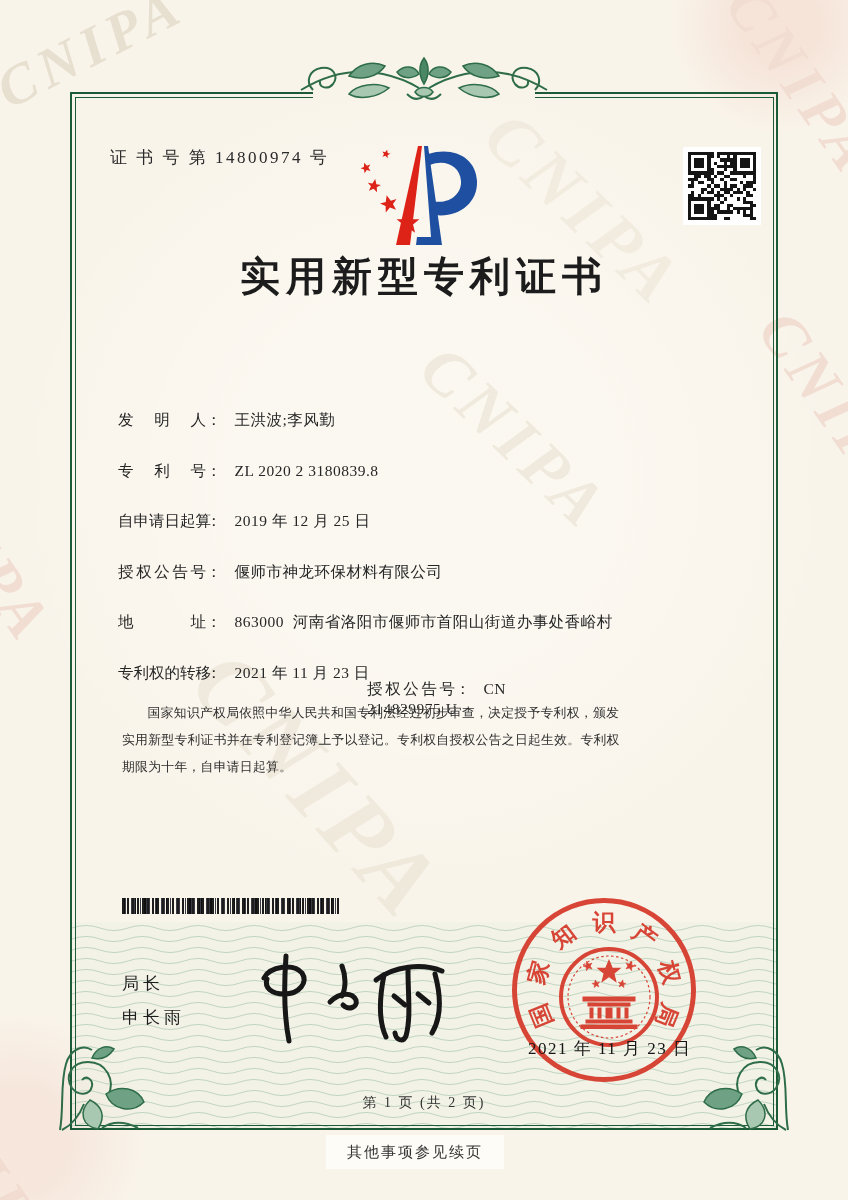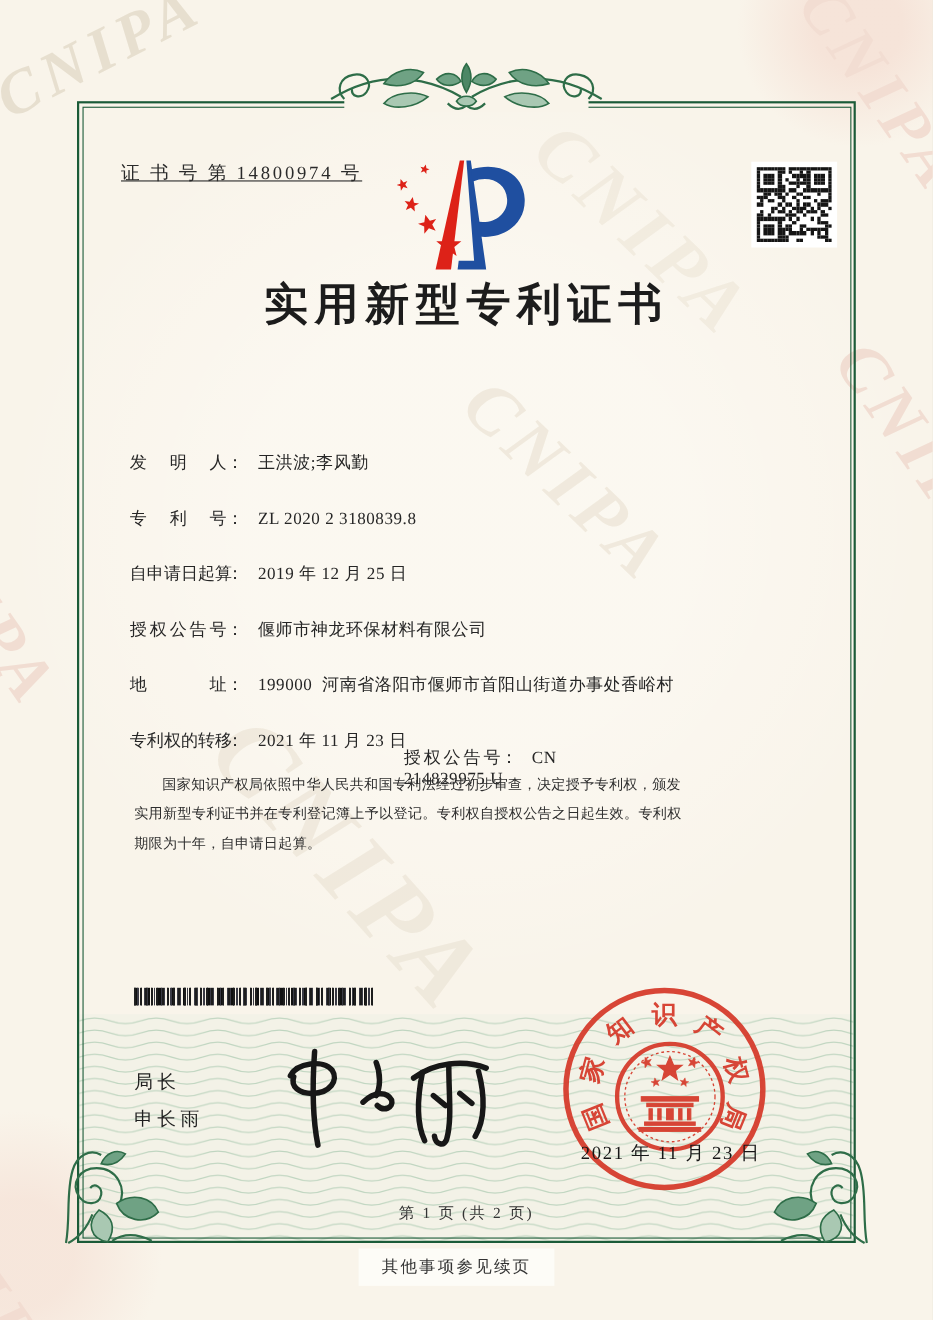--- a/index.html
+++ b/index.html
@@ -33,21 +33,21 @@
   .frame-inner { position:absolute; inset:2.5px; border:1px solid #1b5b38; }
   .ornament { position:absolute; z-index:3; }
   .orn-top { left:297px; top:54px; }
   .orn-bl { left:50px;  top:1042px; }
   .orn-br { left:690px; top:1042px; transform:scaleX(-1); }
   
   .guilloche { position:absolute; left:72px; top:922px; width:704px; height:206px;
                z-index:1; background:rgba(228,238,226,.30); }
   
   .cert-no { position:absolute; left:110px; top:146px; font-size:17px;
-             letter-spacing:2.5px; color:#2a2a2a; z-index:2;text-decoration:underline; }
+             letter-spacing:2.5px; color:#2a2a2a; z-index:2; }
   .logo { position:absolute; left:356px; top:144px; z-index:2; }
   .qr { position:absolute; left:683px; top:147px; width:78px; height:78px;
         background:#fff; padding:5px; z-index:2; }
   .qr-grid { width:100%; height:100%; display:grid;
              grid-template-columns:repeat(21,1fr); grid-template-rows:repeat(21,1fr); }
   .qr-grid div { background:#151515; }
   .title { position:absolute; left:0; right:0; top:249px; text-align:center;
            font-size:40px; font-weight:bold; letter-spacing:6px; color:#1c1c1c; z-index:2; }
   
   .row { position:absolute; left:118px; font-size:15.5px; color:#262626;
@@ -439,21 +439,21 @@
   <div class="row r3">
     <span class="lab">专利号</span><span class="colon">：</span><span class="val">ZL 2020 2 3180839.8</span>
   </div>
   <div class="row r4">
     <span class="lab">自申请日起算</span><span class="colon">：</span><span class="val">2019 年 12 月 25 日</span>
   </div>
   <div class="row r5">
     <span class="lab">授权公告号</span><span class="colon">：</span><span class="val">偃师市神龙环保材料有限公司</span>
   </div>
   <div class="row r6">
-    <span class="lab">地址</span><span class="colon">：</span><span class="val">199000  河南省洛阳市偃师市首阳山街道办事处香峪村</span>
+    <span class="lab">地址</span><span class="colon">：</span><span class="val">863000  河南省洛阳市偃师市首阳山街道办事处香峪村</span>
   </div>
   <div class="row r7">
     <span class="lab">专利权的转移</span><span class="colon">：</span><span class="val">2021 年 11 月 23 日</span>
     <span class="pair2">
       <span class="lab">授权公告号</span><span class="colon">：</span><span class="val">CN 214829975 U</span>
     </span>
   </div>
 
   <div class="body-text">
     <p>国家知识产权局依照中华人民共和国专利法经过初步审查，决定授予专利权，颁发实用新型专利证书并在专利登记簿上予以登记。专利权自授权公告之日起生效。专利权期限为十年，自申请日起算。</p>

